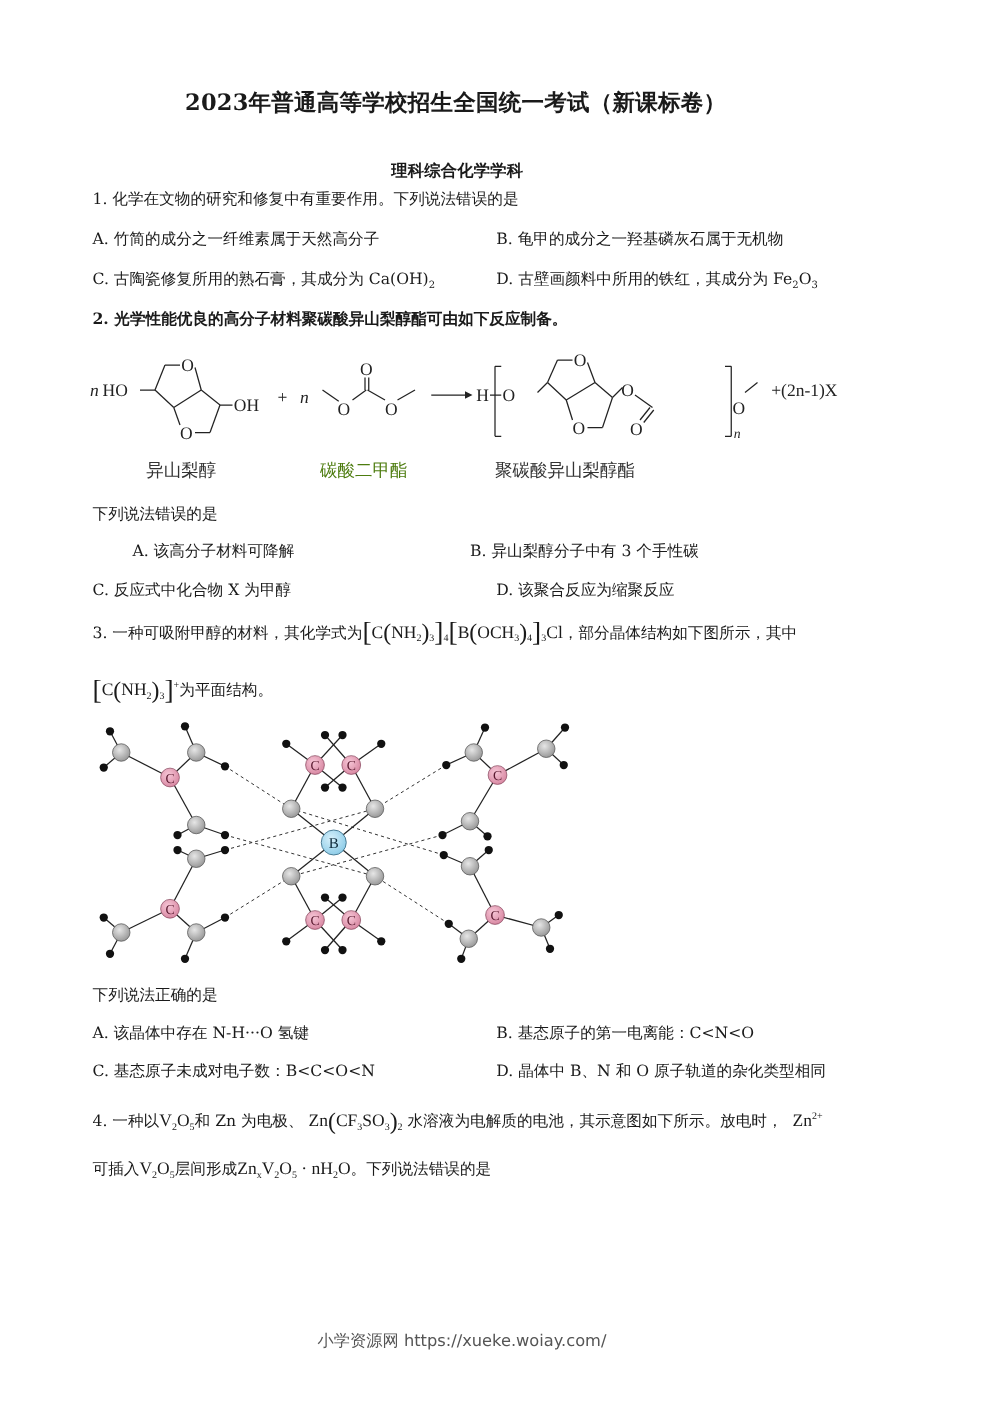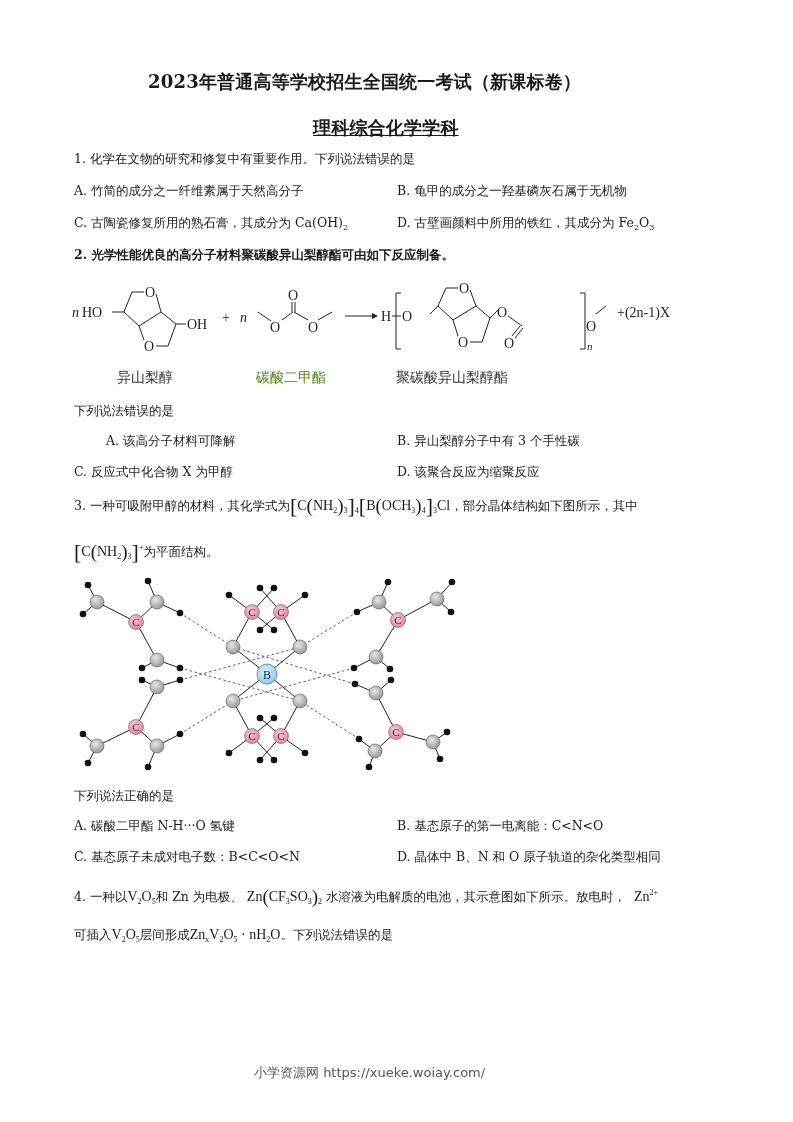--- a/index.html
+++ b/index.html
@@ -14,21 +14,21 @@
   .chem { font-family:"Liberation Serif","DejaVu Serif",serif; font-size:14px; }
   .brk { font-family:"Liberation Serif",serif; font-size:22px; vertical-align:-3px; font-weight:normal; }
   .par { font-family:"Liberation Serif",serif; font-size:19px; vertical-align:-2px; }
   .footer { font-family:"DejaVu Sans","Liberation Sans",sans-serif; font-size:13px; color:#555; }
   svg text { font-family:"Liberation Serif","DejaVu Serif",serif; }
 </style>
 </head>
 <body>
 
 <div class="abs title" style="left:148px; top:70px; font-size:18px;">2023年普通高等学校招生全国统一考试（新课标卷）</div>
-<div class="abs title" style="left:313px; top:116px; font-size:18px;text-decoration:underline;">理科综合化学学科</div>
+<div class="abs title" style="left:313px; top:128px; font-size:13px;">理科综合化学学科</div>
 
 <div class="abs txt" style="left:74px; top:151px;">1. 化学在文物的研究和修复中有重要作用。下列说法错误的是</div>
 <div class="abs opt" style="left:74px; top:183px;">A. 竹简的成分之一纤维素属于天然高分子</div>
 <div class="abs opt" style="left:397px; top:183px;">B. 龟甲的成分之一羟基磷灰石属于无机物</div>
 <div class="abs opt" style="left:74px; top:215px;"><span>C. 古陶瓷修复所用的熟石膏，其成分为 Ca(OH)</span><span class="sub">2</span></div>
 <div class="abs opt" style="left:397px; top:215px;"><span>D. 古壁画颜料中所用的铁红，其成分为 Fe</span><span class="sub">2</span><span>O</span><span class="sub">3</span></div>
 
 <div class="abs txt" style="left:74px; top:247px;font-weight:bold;">2. 光学性能优良的高分子材料聚碳酸异山梨醇酯可由如下反应制备。</div>
 
 <svg class="abs" style="left:60px; top:270px;" width="620" height="125">
@@ -103,21 +103,21 @@
   </g>
   <polygon points="312,43 318,46 312,49" fill="#222"></polygon>
   <line x1="462" y1="56" x2="524" y2="56" stroke="none"></line>
 </svg>
 <div class="abs txt" style="left:117px; top:369px; font-size:14px; color:#333;">异山梨醇</div>
 <div class="abs txt" style="left:256px; top:369px; font-size:14px; color:#4d7c0f;">碳酸二甲酯</div>
 <div class="abs txt" style="left:396px; top:369px; font-size:14px; color:#333;">聚碳酸异山梨醇酯</div>
 
 <div class="abs txt" style="left:74px; top:403px;">下列说法错误的是</div>
 <div class="abs opt" style="left:74px; top:433px;margin-left:32px;">A. 该高分子材料可降解</div>
-<div class="abs opt" style="left:397px; top:433px;">B. 异山梨醇分子中有 3 个手性碳</div>
+<div class="abs opt" style="left:376px; top:433px;">B. 异山梨醇分子中有 3 个手性碳</div>
 <div class="abs opt" style="left:74px; top:464px;">C. 反应式中化合物 X 为甲醇</div>
 <div class="abs opt" style="left:397px; top:464px;">D. 该聚合反应为缩聚反应</div>
 
 <div class="abs txt" style="left:74px; top:498px;">
   <span>3. 一种可吸附甲醇的材料，其化学式为</span><span class="chem"><span class="brk">[</span><span>C</span><span class="par">(</span><span>NH</span><span class="sub">2</span><span class="par">)</span><span class="sub">3</span><span class="brk">]</span><span class="sub">4</span><span class="brk">[</span><span>B</span><span class="par">(</span><span>OCH</span><span class="sub">3</span><span class="par">)</span><span class="sub">4</span><span class="brk">]</span><span class="sub">3</span><span>Cl</span></span><span>，部分晶体结构如下图所示，其中</span>
 </div>
 <div class="abs txt" style="left:74px; top:540px;">
   <span class="chem"><span class="brk">[</span><span>C</span><span class="par">(</span><span>NH</span><span class="sub">2</span><span class="par">)</span><span class="sub">3</span><span class="brk">]</span><span class="sup">+</span></span><span>为平面结构。</span>
 </div>
 
@@ -289,21 +289,21 @@
     <text x="136" y="731">C</text>
     <text x="398" y="624">C</text>
     <text x="396" y="736">C</text>
   </g>
 
   <circle cx="267" cy="674" r="10" fill="url(#gBlue)" stroke="#3a6e88" stroke-width="0.7"></circle>
   <text x="267" y="678.5" font-size="12" fill="#0e2a3a" text-anchor="middle">B</text>
 </svg>
 
 <div class="abs txt" style="left:74px; top:788px;">下列说法正确的是</div>
-<div class="abs opt" style="left:74px; top:818px;">A. 碳酸二甲酯 N-H···O 氢键</div>
+<div class="abs opt" style="left:74px; top:818px;">A. 该晶体中存在 N-H···O 氢键</div>
 <div class="abs opt" style="left:397px; top:818px;">B. 基态原子的第一电离能：C&lt;N&lt;O</div>
 <div class="abs opt" style="left:74px; top:849px;">C. 基态原子未成对电子数：B&lt;C&lt;O&lt;N</div>
 <div class="abs opt" style="left:397px; top:849px;">D. 晶体中 B、N 和 O 原子轨道的杂化类型相同</div>
 
 <div class="abs txt" style="left:74px; top:885px;">
   <span>4. 一种以</span><span class="chem"><span>V</span><span class="sub">2</span><span>O</span><span class="sub">5</span></span><span>和 Zn 为电极、</span>
   <span class="chem"><span>Zn</span><span class="par">(</span><span>CF</span><span class="sub">3</span><span>SO</span><span class="sub">3</span><span class="par">)</span><span class="sub">2</span></span>
   <span>水溶液为电解质的电池，其示意图如下所示。放电时，</span>
   <span class="chem" style="margin-left:4px;"><span>Zn</span><span class="sup">2+</span></span>
 </div>

